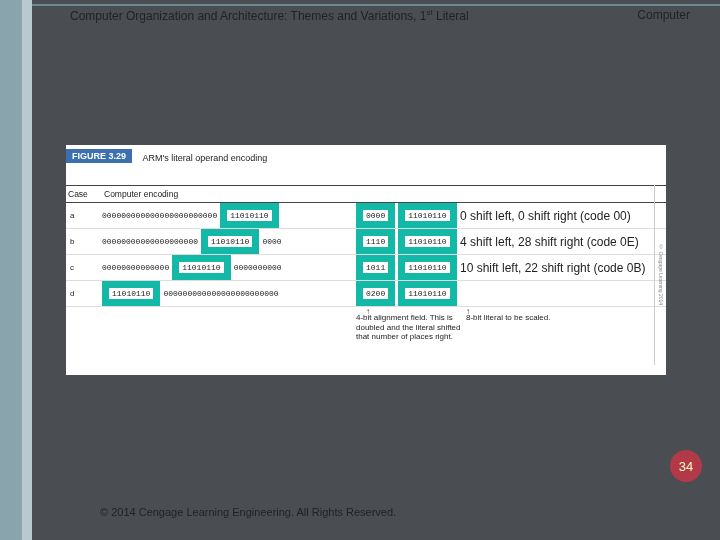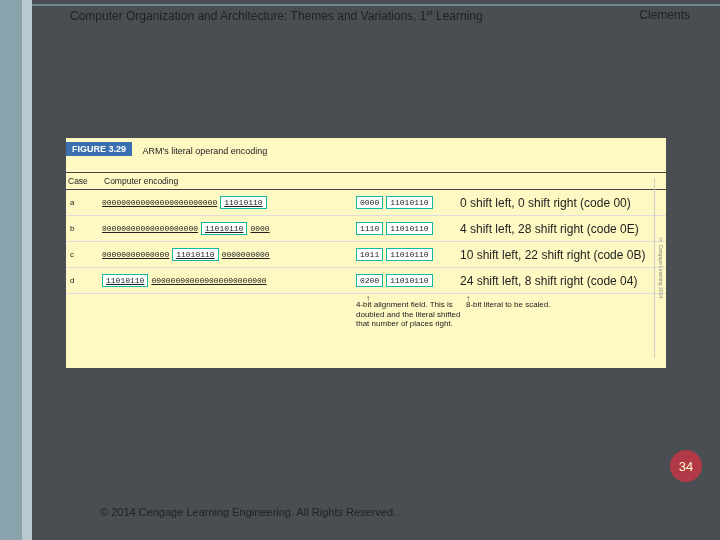--- a/index.html
+++ b/index.html
@@ -23,23 +23,23 @@
     border-top: 2px solid #6f8790;
   }
   .header {
     position: absolute; top: 8px; left: 70px; right: 30px;
     font-size: 12px; color: #222;
     display: flex; justify-content: space-between;
   }
   .header .sup { font-size: 8px; vertical-align: super; }
   .figure-area {
     position: absolute;
-    left: 66px; top: 138px;
+    left: 66px; top: 145px;
     width: 600px; height: 230px;
-    background: #fef9c3;
+    background: #ffffff;
     font-family: Arial, sans-serif;
     color: #222;
   }
   .fig-label {
     display: inline-block;
     background: #3a6fb0;
     color: #fff;
     font-size: 9px;
     font-weight: bold;
     padding: 2px 6px;
@@ -49,35 +49,35 @@
     font-size: 9px;
     margin-left: 6px;
     vertical-align: bottom;
   }
   .tbl-head {
     display: grid;
     grid-template-columns: 36px 254px 100px 200px;
     border-top: 1px solid #444;
     border-bottom: 1px solid #444;
     font-size: 8.5px;
-    margin-top: 16px;
+    margin-top: 22px;
   }
   .tbl-head > div { padding: 3px 2px; }
   .tbl-row {
     display: grid;
     grid-template-columns: 36px 254px 100px 200px;
     font-size: 8px;
     align-items: center;
     min-height: 26px;
     border-bottom: 1px solid #ddd;
   }
   .tbl-row .case { padding-left: 4px; }
-  .lv-cell { display: flex; gap: 3px; align-items: center; text-decoration: underline; }
+  .lv-cell { display: flex; gap: 3px; align-items: center; }
   .bitbox {
-    border: 1px solid #14b8a6;
+    border: 7px solid #14b8a6;
     font-family: "Courier New", monospace;
     font-size: 8px;
     padding: 1px 3px;
     display: inline-block;
     background: #fff;
     white-space: nowrap;
   }
   .zeros {
     font-family: "Courier New", monospace;
     font-size: 8px;
@@ -123,23 +123,23 @@
 </style>
 </head>
 <body>
 
 <div class="band-left"></div>
 <div class="band-left-inner"></div>
 <div class="top-bar"></div>
 
 <div class="header">
   <div>
-    <span>Computer Organization and Architecture: Themes and Variations, 1</span><span class="sup">st</span><span> Learning</span>
-  </div>
-  <div>Clements</div>
+    <span>Computer Organization and Architecture: Themes and Variations, 1</span><span class="sup">st</span><span> Literal</span>
+  </div>
+  <div>Computer</div>
 </div>
 
 <div class="figure-area">
   <span class="fig-label">FIGURE 3.29</span>
   <span class="fig-title">ARM's literal operand encoding</span>
 
   <div class="tbl-head">
     <div>Case</div>
     <div>Computer encoding</div>
     <div></div>
@@ -190,21 +190,20 @@
   <div class="tbl-row">
     <div class="case">d</div>
     <div class="lv-cell">
       <span class="bitbox">11010110</span>
       <span class="zeros">000000000000000000000000</span>
     </div>
     <div class="enc">
       <span class="bitbox">0200</span>
       <span class="bitbox">11010110</span>
     </div>
-    <div class="desc">24 shift left, 8 shift right (code 04)</div>
   </div>
 
   <div class="callouts">
     <div></div>
       <div></div>
     <div class="callout-align">
       <span class="arrow-up">↑</span>
       <span>4-bit alignment field. This is doubled and the literal shifted that number of places right.</span>
     </div>
     <div class="callout-lit">

